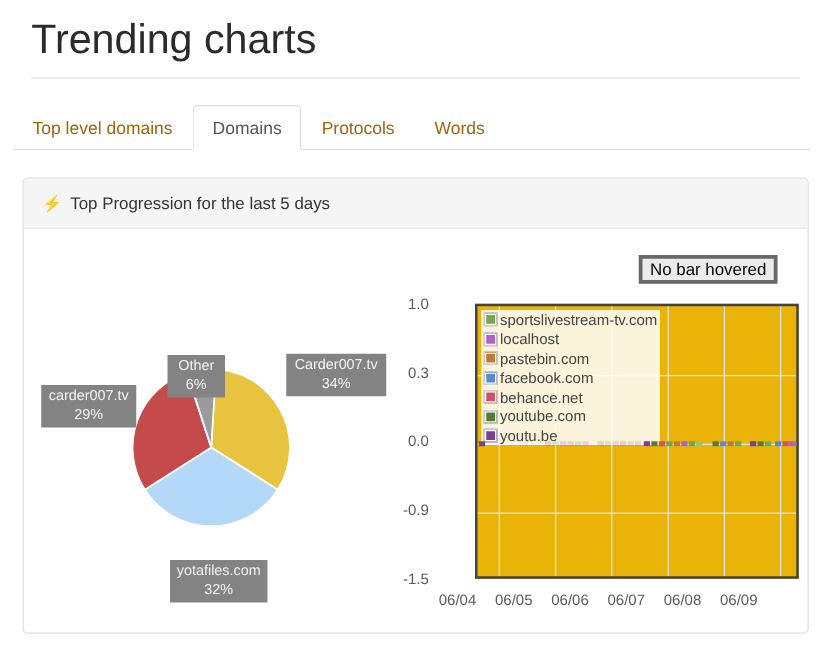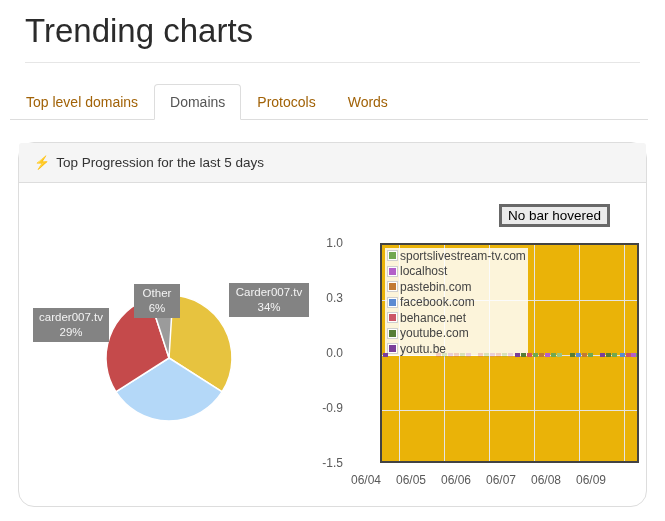--- a/index.html
+++ b/index.html
@@ -8,35 +8,35 @@
     position:relative; width:665px; height:521px; overflow:hidden;
     background:#fff; font-family:"Liberation Sans", sans-serif; color:#333;
   }
   .title { position:absolute; left:25px; top:12px; font-size:33px; font-weight:400; color:#2b2b2b; letter-spacing:0; }
   .hrule { position:absolute; left:25px; right:25px; top:62px; border-top:1px solid #e6e6e6; height:0; }
 
   .tabs { position:absolute; left:10px; right:17px; top:84px; display:flex; border-bottom:1px solid #ddd; }
   .tab { padding:9px 15px; font-size:14px; color:#a16207; margin-bottom:-1px; cursor:pointer; border:1px solid transparent; border-radius:4px 4px 0 0; }
   .tab.active { color:#555; background:#fff; border-color:#ddd; border-bottom-color:#fff; cursor:default; }
 
-  .panel { position:absolute; left:18px; top:142px; width:629px; height:365px; border:1px solid #ddd; border-radius:16px; background:#fff; }
+  .panel { position:absolute; left:18px; top:142px; width:629px; height:365px; border:1px solid #ddd; border-radius:4px; background:#fff; }
   .panel-heading { height:40px; line-height:39px; background:#f5f5f5; border-bottom:1px solid #ddd; border-radius:3px 3px 0 0; padding:0 15px; font-size:13.5px; color:#333; }
   .bolt { margin-right:6px; font-size:13px; color:#111; }
   .panel-body { position:relative; height:323px; }
 
   
   .pie-svg { position:absolute; left:65px; top:90px; width:170px; height:170px; }
   .plabel { position:absolute; background:#838383; color:#f4f4f4; font-size:11.5px; line-height:15px; text-align:center; padding:2px 5px; }
   .plabel-0 { left:210px; top:100px; width:80px; }   
   .plabel-1 { left:117px; top:265px; width:78px; }   
   .plabel-2 { left:14px;  top:125px; width:76px; }   
   .plabel-3 { left:115px; top:53px;  width:46px;margin-top:48px; }   
 
   
-  .hover-box { position:absolute; left:480px; top:21px; background:#ebebeb; border:3px solid #686868; padding:1px 6px; font-size:13.5px; color:#000; }
+  .hover-box { position:absolute; left:492px; top:21px; background:#ebebeb; border:3px solid #686868; padding:1px 6px; font-size:13.5px; color:#000; }
 
   
   .plot { position:absolute; left:330px; top:60px; width:259px; height:220px; border:2px solid #434343; background:#eab308; overflow:hidden;margin-left:31px; }
   .grid-v { position:absolute; top:0; width:1px; height:100%; background:#e4e4e4; }
   .grid-h { position:absolute; left:0; width:100%; height:1px; background:#e4e4e4; }
   .dash { position:absolute; top:108px; width:5px; height:4px; }
   .legend { position:absolute; left:3px; top:3px; background:rgba(255,255,255,0.85); padding:1px 2px; }
   .legend-row { display:flex; align-items:center; height:13px; margin-bottom:2.5px; font-size:12px; color:#444; white-space:nowrap; }
   .legend-row:last-child { margin-bottom:0; }
   .swatch { width:11px; height:11px; border:1px solid #cfcfcf; box-shadow:inset 0 0 0 1px #fff; margin-right:2px; flex:0 0 auto; }
@@ -69,20 +69,24 @@
       <svg id="pie" class="pie-svg" viewBox="-85 -85 170 170">
           <path d="M0,0 L0.00,-63.00 A63,63 0 0 1 53.19,33.76 Z" fill="#e7c33f" stroke="#ffffff" stroke-width="1.5" stroke-linejoin="round"></path>
           <path d="M0,0 L53.19,33.76 A63,63 0 0 1 -53.19,33.76 Z" fill="#b4d8f8" stroke="#ffffff" stroke-width="1.5" stroke-linejoin="round"></path>
           <path d="M0,0 L-53.19,33.76 A63,63 0 0 1 -19.47,-59.92 Z" fill="#c54a4b" stroke="#ffffff" stroke-width="1.5" stroke-linejoin="round"></path>
           <path d="M0,0 L-19.47,-59.92 A63,63 0 0 1 3.96,-62.88 Z" fill="#9b9b9b" stroke="#ffffff" stroke-width="1.5" stroke-linejoin="round"></path>
         </svg>
 
       <div class="plabel plabel-0">
         <div>Carder007.tv</div>
         <div>34%</div>
+      </div>
+      <div class="plabel plabel-1">
+        <div>yotafiles.com</div>
+        <div>32%</div>
       </div>
       <div class="plabel plabel-2">
         <div>carder007.tv</div>
         <div>29%</div>
       </div>
       <div class="plabel plabel-3">
         <div>Other</div>
         <div>6%</div>
       </div>
 

